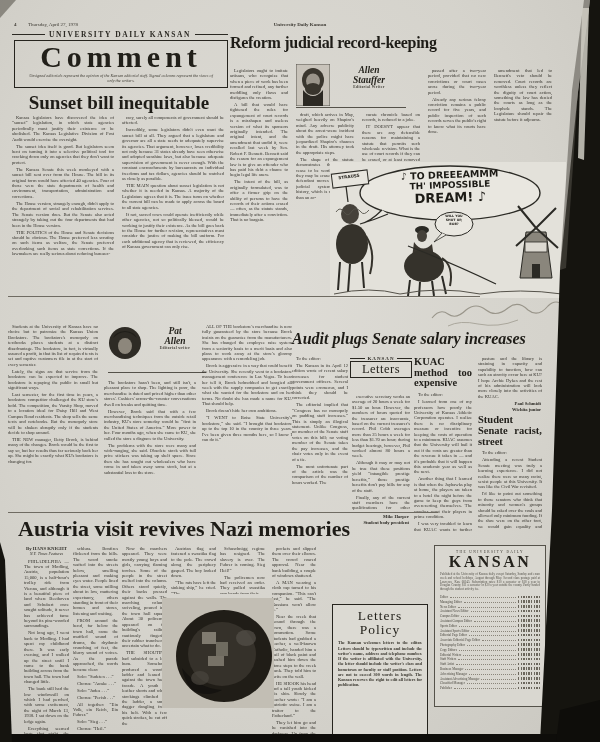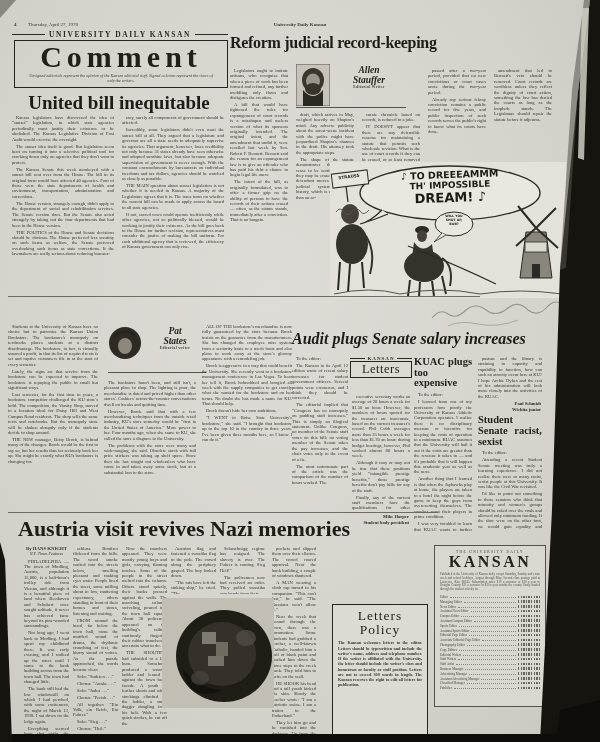--- a/index.html
+++ b/index.html
@@ -65,21 +65,21 @@
   <div class="abs kicker-row" style="left:12px;top:30px;width:216px;">
     <span class="ln"></span>
     <span>UNIVERSITY DAILY KANSAN</span>
     <span class="ln"></span>
   </div>
   <div class="abs cbox" style="left:14px;top:40px;width:212px;height:46px;">
     <div class="ctitle">Comment</div>
     <div class="ctag">Unsigned editorials represent the opinion of the Kansan editorial staff. Signed columns represent the views of only the writers.</div>
   </div>
 
-  <div class="hl" style="left:12px;top:92px;width:214px;text-align:center;font-size:19px;">United bill inequitable</div>
+  <div class="hl" style="left:12px;top:92px;width:214px;text-align:center;font-size:19px;">Sunset bill inequitable</div>
   <div class="col" style="left:12px;top:115px;width:102px;height:183px;">
       <p>Kansas legislators have discovered the idea of “sunset” legislation, in which state agencies periodically must justify their existence or be abolished. The Kansas Legislative Division of Post Audit would exercise the oversight.</p>
       <p>The sunset idea itself is good. But legislators seem bent on turning it into a selective political tool for cracking down only on agencies that they don't want to protect.</p>
       <p>The Kansas Senate this week monkeyed with a sunset bill sent over from the House. The bill in its original form would have affected 40 agencies. Four of those were the state departments of health and environment, transportation, administration and corrections.</p>
       <p>The House version, strangely enough, didn't apply to the department of social and rehabilitation services. The Senate version does. But the Senate also acted strangely by taking out the four departments that had been in the House version.</p>
       <p>THE POLITICS of the House and Senate decisions should be obvious. The House preferred less scrutiny on such items as welfare, the Senate preferred overlooking such items as state corrections. If the lawmakers are really serious about reducing bureauc-</p>
     </div>
   <div class="col" style="left:122px;top:115px;width:102px;height:183px;">
       <p>racy, surely all components of government should be affected.</p>
       <p>Incredibly, some legislators didn't even want the sunset bill at all. They argued that a legislature and governor are all a state needs to adequately supervise its agencies. That argument, however, loses credibility not only because 31 states already have seen otherwise and adopted sunshine laws, but also because adequate supervision of government is never enough. With the constant encroachments by bureaucrats on individual freedoms and tax dollars, agencies should be watched as closely as possible.</p>
@@ -180,21 +180,21 @@
   <div class="rule" style="left:8px;top:296px;width:472px;"></div>
 
   <div class="abs" style="left:108px;top:325px;width:98px;height:50px;">
     <svg class="abs" style="left:0;top:1px;" width="34" height="36" viewBox="0 0 34 36">
       <circle cx="17" cy="17" r="16" fill="#2e2b25"></circle>
       <ellipse cx="17" cy="20" rx="7" ry="8" fill="#8d877c"></ellipse>
       <path d="M5 12 Q17 0 29 12 Q27 6 17 5 Q7 6 5 12" fill="#211f1a"></path>
     </svg>
     <div class="abs" style="left:38px;top:2px;width:58px;">
       <div class="byl-name" style="white-space:pre-line;">Pat
-States</div>
+Allen</div>
       <div class="byl-title">Editorial writer</div>
     </div>
     <div class="abs byl-rule" style="left:0;top:47px;width:98px;"></div>
   </div>
 
   <div class="col" style="left:8px;top:324px;width:90px;height:196px;">
       <p>Students at the University of Kansas have no choice but to patronize the Kansas Union Bookstore. The bookstore's monopoly on textbooks places students at a distinct disadvantage. The bookstore, in fact, is virtually assured a profit, in that its list of required texts is set and captive customers file in at the start of every semester.</p>
       <p>Lately, the signs are that service from the bookstore can be expected to improve. The bookstore is repaying the public in small but significant ways.</p>
       <p>Last semester, for the first time in years, a bookstore competitor challenged the KU store's hold. The competition, the Varsity Shop, moved to a location ideal for Daisy Hill and West Campus Road residents. The shop sells the same texts and notebooks. But the monopoly store will be shaken abruptly only if the students decide to shop around.</p>
       <p>THE NEW manager, Betty Brock, is behind many of the changes. Brock would be the first to say so, but her results thus far seriously back her up. She might be exactly what KU's bookstore is changing for.</p>
@@ -239,38 +239,38 @@
         <p>Although it may or may not be true that these positions yield “intangible prestige benefits,” those prestige benefits don't pay bills for any of the staff.</p>
         <p>Finally, any of the current staff members have the qualifications for other positions that pay at least minimum wage or higher. To me, they should not be chastised for these raises, but instead should be praised for their dedication.</p>
       </div>
     <div class="sig">
       <div>Mike Harper</div>
       <div>Student body president</div>
     </div>
   </div>
 
   <div class="col" style="left:414px;top:356px;width:58px;height:177px;">
-    <div class="let-hl">KUAC plugs too expensive</div>
+    <div class="let-hl">KUAC method too expensive</div>
     <div>
         <p>To the editor:</p>
         <p>I learned from one of my professors how poorly the University of Kansas Athletic Corporation operates. I realize there is no disciplinary measure or incentive for keeping the costs of operation to a minimum. KUAC assumes that the University will bail it out if the costs are greater than the revenue it takes in — and it's probable that it will happen this academic year as well as the next.</p>
         <p>Another thing that I learned is that when the Jayhawks play at home, the players are taken to a hotel the night before the game to keep the guys from overexerting themselves. The coaches want their players in prime condition.</p>
         <p>I was very troubled to learn that KUAC wants to further reduce the seating of the students because it could bring in more revenue from off-campus sources. Because the women's athletic</p>
       </div>
   </div>
 
   <div class="col" style="left:478px;top:356px;width:64px;height:177px;">
     <div>
         <p>pasture and the library is straining in capacity and capability to function, how can such an atrocity occur here at KU? I hope Archie Dykes and the rest of his administration will look more closely into the activities of the KUAC.</p>
       </div>
     <div class="sig">
       <div>Paul Schmidt</div>
       <div>Wichita junior</div>
     </div>
-    <div class="let-hl">Student Senate racist, sexist</div>
+    <div class="let-hl">Student Senate racist, street</div>
     <div style="max-height:80px;overflow:hidden;">
         <p>To the editor:</p>
         <p>Attending a recent Student Senate meeting was truly a learning experience. I did not realize there were so many racist, sexist people at this University. It was like the Civil War revisited.</p>
         <p>I'd like to point out something to those senators who think that minority and women's groups should be raked over the coals and allowed only minimum funding. If the shoe were on the other foot, we would gain equality and respect for one another.</p>
       </div>
     <div class="sig">
       <div>Kelly Lyne</div>
 
     </div>
   </div>

